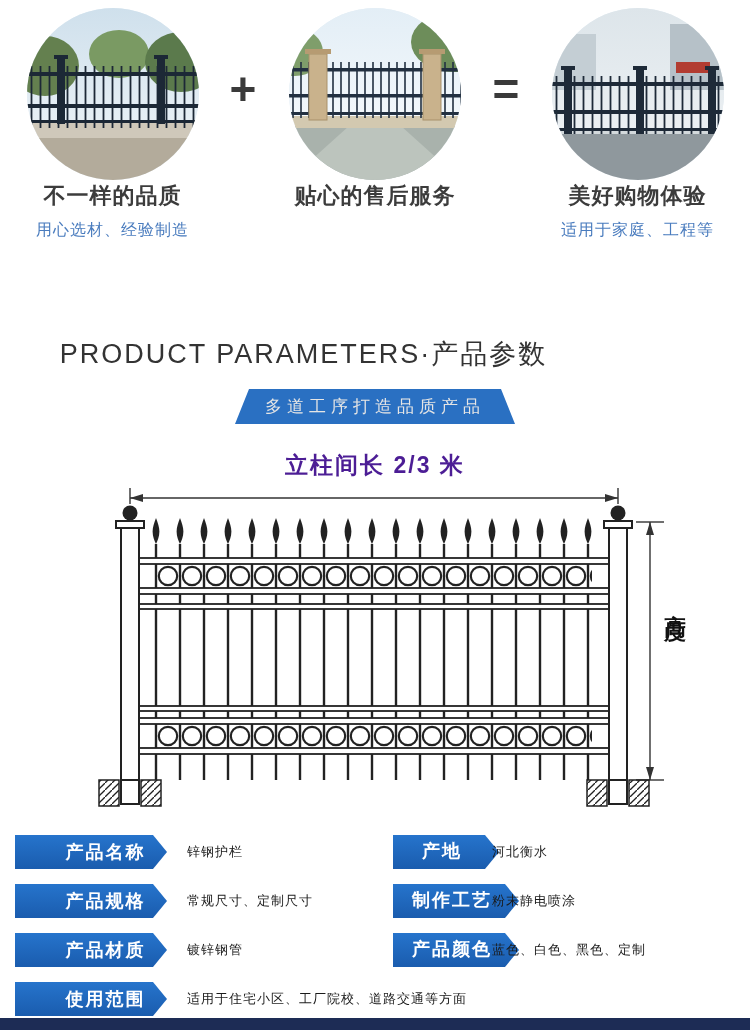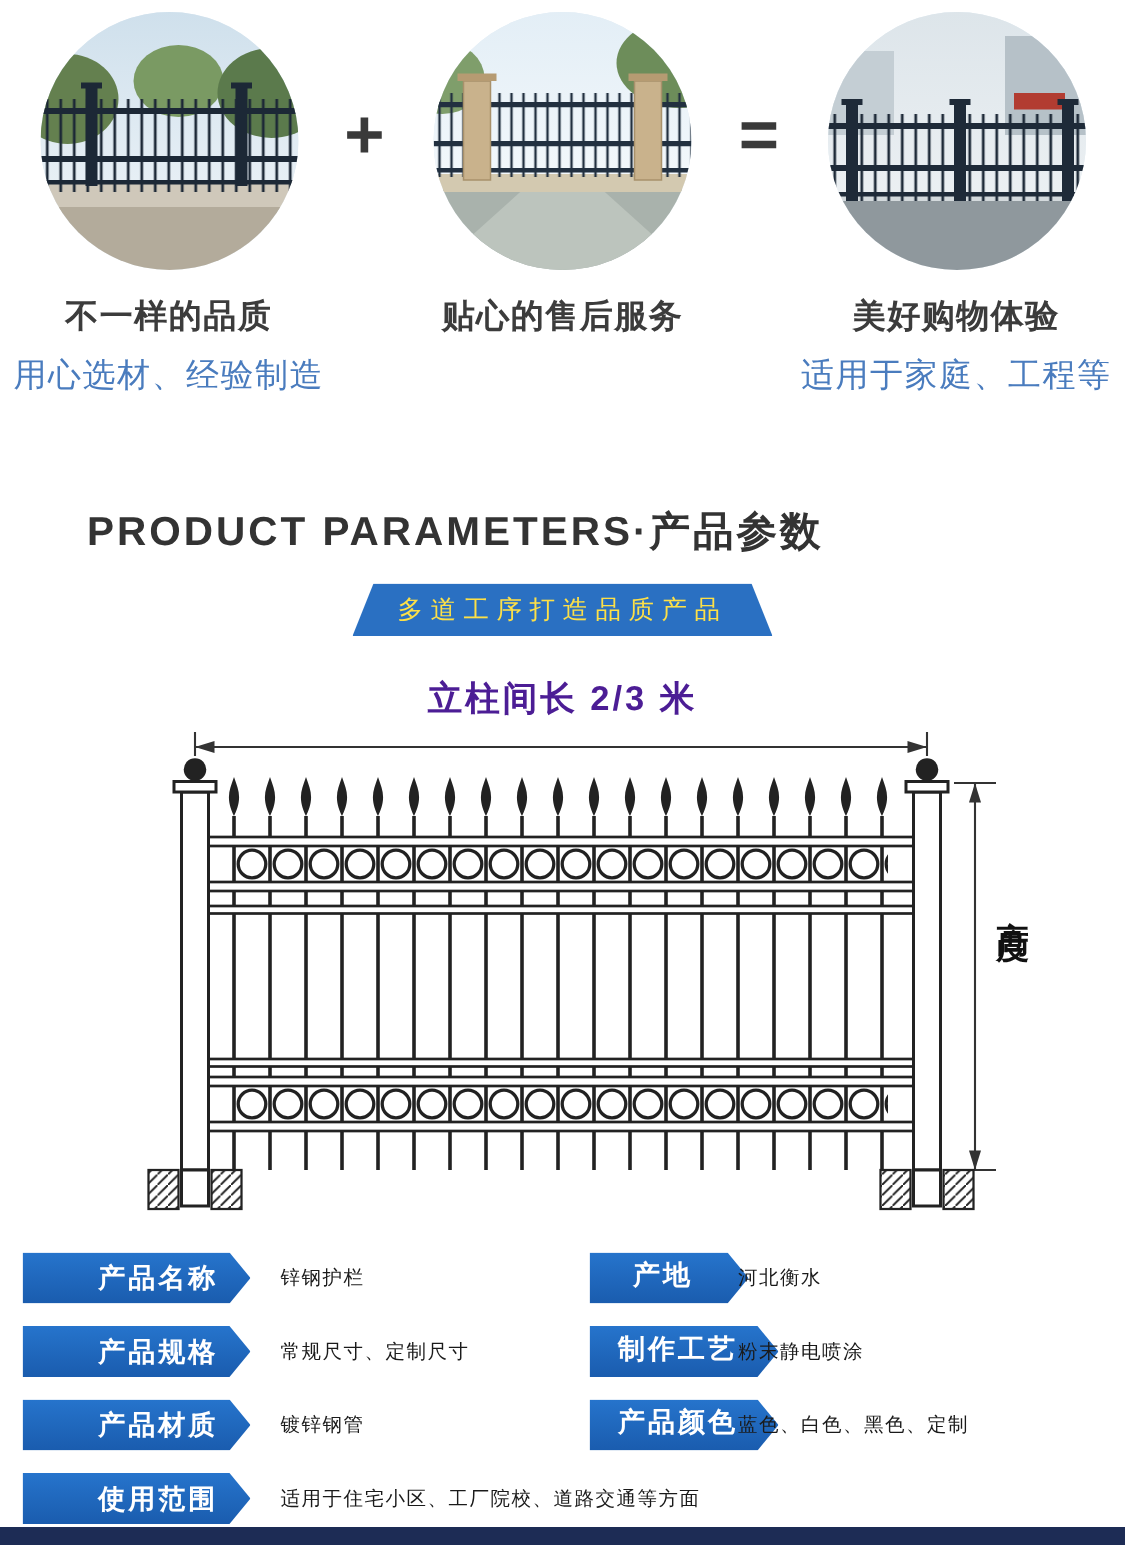--- a/index.html
+++ b/index.html
@@ -12,33 +12,33 @@
   .features{position:absolute;top:0;left:0;width:750px;height:280px;}
   .feature{position:absolute;top:0;width:225px;text-align:center;}
   .feature.f1{left:0;}
   .feature.f2{left:262px;width:226px;}
   .feature.f3{left:525px;}
   .photo-circle{
     width:172px;height:172px;border-radius:50%;margin:8px auto 0;overflow:hidden;
     position:relative;background:#e3edf4;
   }
   .photo-circle svg{display:block;width:100%;height:100%;}
-  .feature-title{margin-top:16px;font-size:22px;font-weight:600;color:#3c3c3c;letter-spacing:1px;}
-  .feature-sub{margin-top:9px;font-size:22px;color:#4a7cbe;letter-spacing:1px;}
+  .feature-title{margin-top:1px;font-size:22px;font-weight:600;color:#3c3c3c;letter-spacing:1px;}
+  .feature-sub{margin-top:9px;font-size:16px;color:#4a7cbe;letter-spacing:1px;}
   .op{position:absolute;top:62px;width:46px;text-align:center;font-size:46px;font-weight:bold;color:#3a3a3a;}
   .op.plus{left:220px;}
   .op.equals{left:483px;}
   
   .params-head{
     position:absolute;top:336px;left:0;width:607px;margin:0;text-align:center;
-    font-size:27px;font-weight:700;color:#333;letter-spacing:2px;
+    font-size:27px;font-weight:400;color:#333;letter-spacing:2px;
   }
   .ribbon{
     position:absolute;top:389px;left:50%;transform:translateX(-50%);
-    height:35px;line-height:35px;padding:0 30px;background:#2a70c2;color:#fde047;
+    height:35px;line-height:35px;padding:0 30px;background:#2a70c2;color:#e5e5e5;
     font-size:17px;letter-spacing:5px;text-align:center;
     clip-path:polygon(14px 0,calc(100% - 14px) 0,100% 100%,0 100%);
   }
   
   .diagram{position:absolute;top:448px;left:0;width:750px;height:362px;}
   .dim-label{
     position:absolute;top:2px;left:0;width:100%;text-align:center;
     font-size:23px;font-weight:bold;color:#4c1d95;letter-spacing:2px;
   }
   .fence-svg{position:absolute;top:34px;left:0;width:750px;height:326px;}

